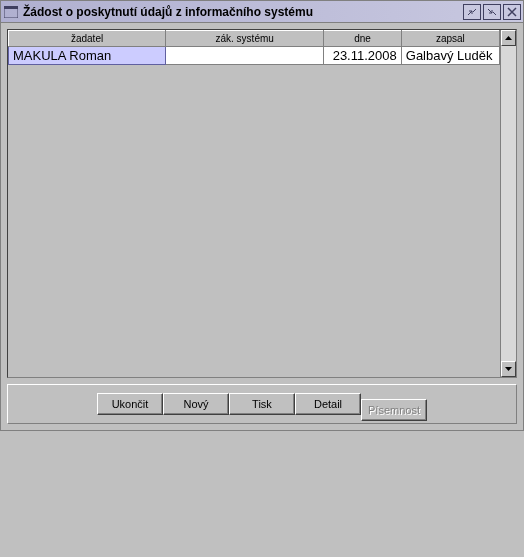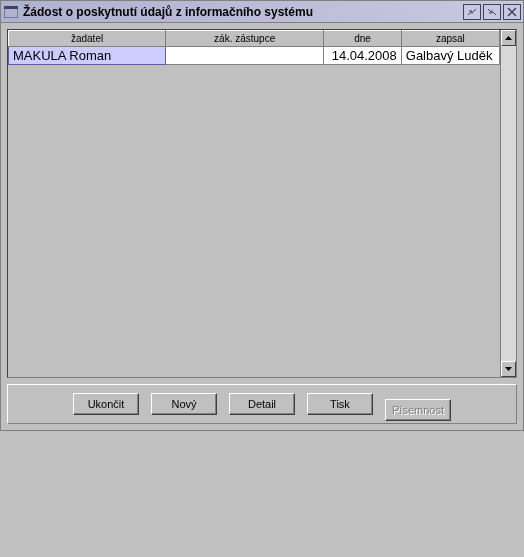--- a/index.html
+++ b/index.html
@@ -138,21 +138,20 @@
   .button-bar {
     height: 40px;
     background: #c0c0c0;
     border: 1px solid #fff;
     border-right-color: #808080;
     border-bottom-color: #808080;
     margin-top: 6px;
     display: flex;
     align-items: center;
     justify-content: center;
-    gap: 12px;
     padding: 0 4px;
   }
   .btn {
     min-width: 66px;
     height: 22px;
     background: #c0c0c0;
     border: 1px solid #fff;
     border-right-color: #404040;
     border-bottom-color: #404040;
     box-shadow: inset -1px -1px 0 #808080;
@@ -206,30 +205,30 @@
         <table>
           <colgroup>
             <col class="col-applicant">
               <col class="col-rep">
               <col class="col-date">
               <col class="col-recorder">
           </colgroup>
           <thead>
             <tr>
               <th>žadatel</th>
-              <th>zák. zástupce</th>
+              <th>zák. systému</th>
               <th>dne</th>
               <th>zapsal</th>
             </tr>
           </thead>
           <tbody>
             <tr>
               <td class="selected">MAKULA Roman</td>
               <td></td>
-              <td style="text-align:right">14.04.2008</td>
+              <td style="text-align:right">23.11.2008</td>
               <td>Galbavý Luděk</td>
             </tr>
           </tbody>
         </table>
       </div>
       <div class="scrollbar">
         <div class="scroll-arrow">
           <svg width="7" height="4" viewBox="0 0 7 4">
               <path d="M0 4 L3.5 0 L7 4 Z" fill="#000"></path>
             </svg>
@@ -239,19 +238,19 @@
           <svg width="7" height="4" viewBox="0 0 7 4">
               <path d="M0 0 L3.5 4 L7 0 Z" fill="#000"></path>
             </svg>
         </div>
       </div>
     </div>
 
     <div class="button-bar">
       <button class="btn">Ukončit</button>
       <button class="btn">Nový</button>
+      <button class="btn">Tisk</button>
       <button class="btn">Detail</button>
-      <button class="btn">Tisk</button>
       <button class="btn" disabled="">Písemnost</button>
     </div>
   </div>
 
 </div>
 
 </body></html>

